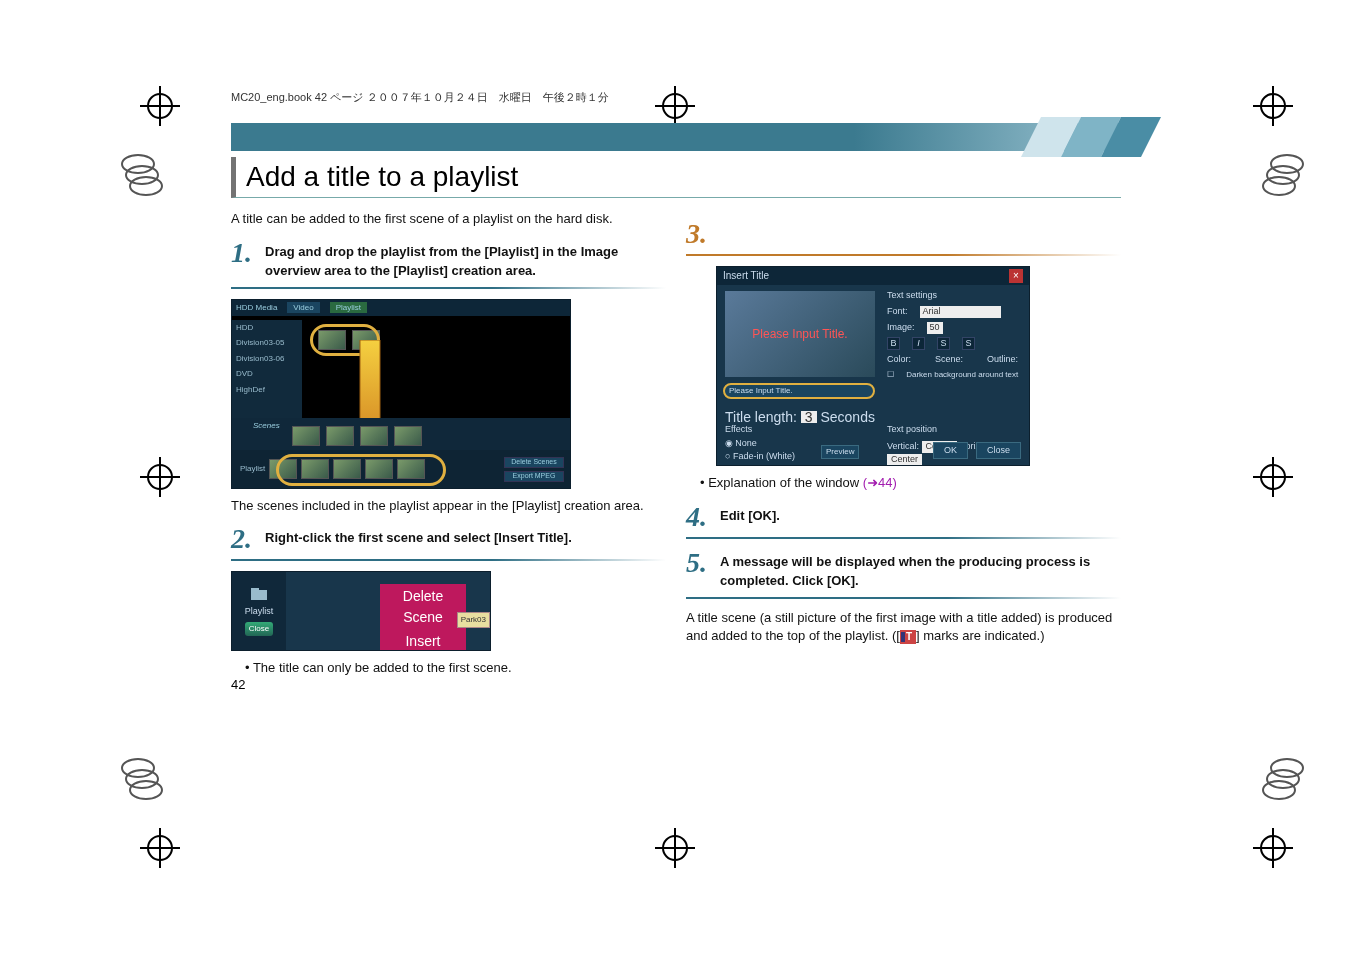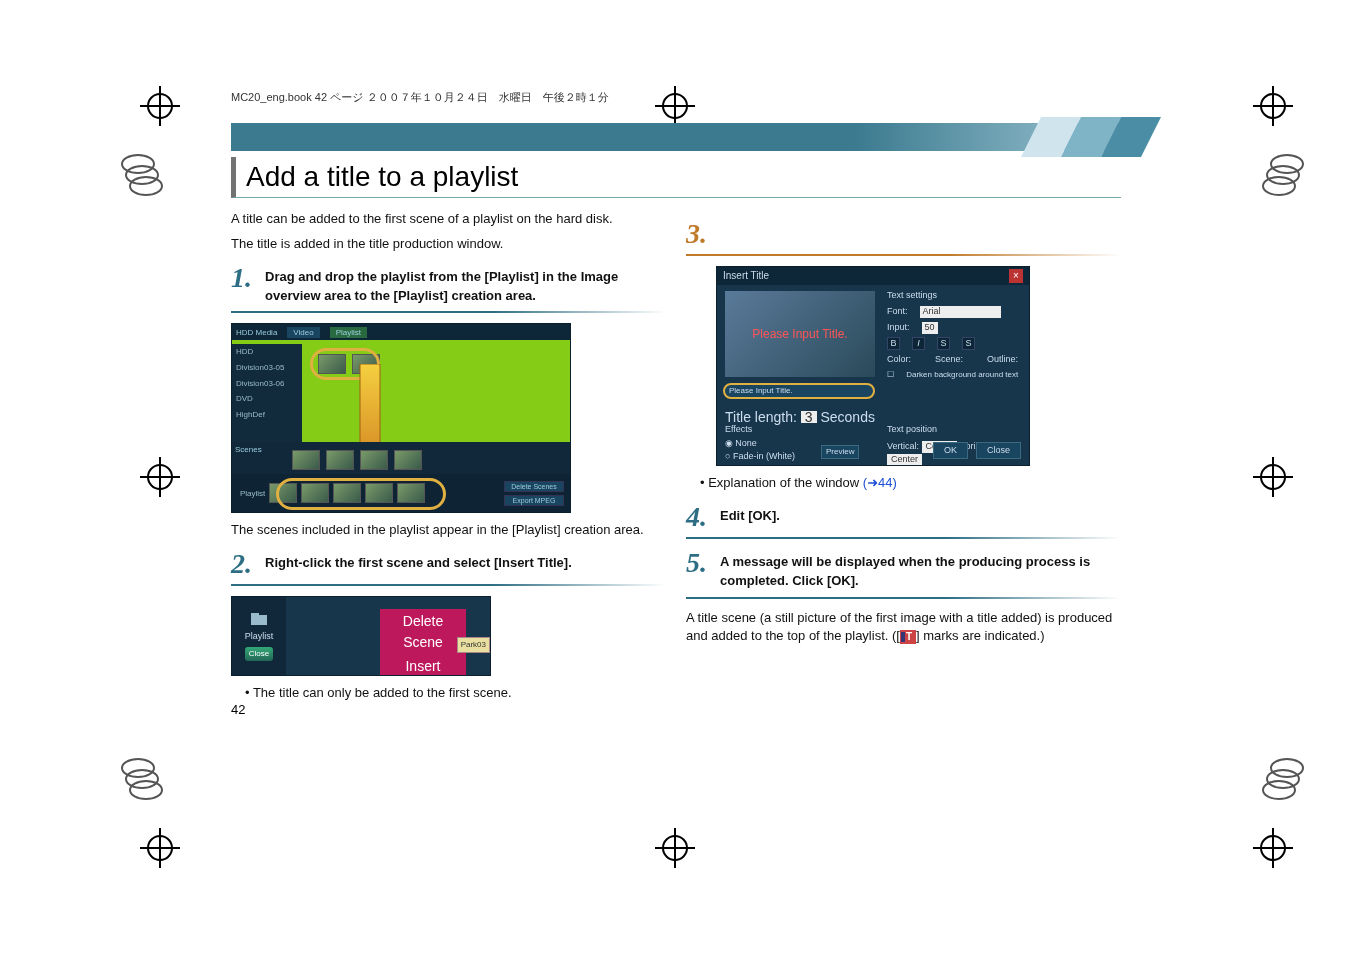--- a/index.html
+++ b/index.html
@@ -26,21 +26,21 @@
 .title-row { border-left: 5px solid #737373; border-bottom: 1px solid #7aa; padding: 4px 0 4px 10px; margin-bottom: 12px; }
 .title-row h1 { font-size: 28px; font-weight: normal; color: #000; }
 .columns { display: flex; gap: 20px; }
 .col { flex: 1; font-size: 13px; line-height: 1.45; color: #111; }
 .col p { margin-bottom: 6px; }
 .step { display: flex; align-items: flex-start; gap: 8px; margin: 10px 0 6px; }
 .step-num { font-family: "Times New Roman", serif; font-style: italic; font-size: 28px; font-weight: bold; line-height: 1; width: 26px; }
 .n1 { color: #2e6e84; } .n2 { color: #2e6e84; } .n3 { color: #c07a2a; } .n4 { color: #2e6e84; } .n5 { color: #2e6e84; }
 .step-body { flex: 1; padding-top: 4px; font-weight: bold; font-size: 13px; }
 .step-underline { height: 2px; background: linear-gradient(90deg, #2e6e84 0%, #2e6e84 60%, rgba(46,110,132,0) 100%); margin: 2px 0 10px 0; }
-.fig { background: #84cc16; border: 1px solid #0c1f2d; width: 340px; height: 190px; position: relative; margin: 8px 0; overflow: hidden; }
+.fig { background: #000000; border: 1px solid #0c1f2d; width: 340px; height: 190px; position: relative; margin: 8px 0; overflow: hidden; }
 .fig .tree-pane { position: absolute; left: 0; top: 20px; width: 70px; height: 140px; background: #112a3c; }
 .fig .tree-lbl { color: #9bc; font-size: 8px; padding: 2px 4px; }
 .fig .thumb { position: absolute; width: 28px; height: 20px; background: linear-gradient(135deg,#7a9a6a,#3a5a4a); border: 1px solid #555; }
 .fig .hl-ring { position: absolute; border: 3px solid #e0b040; border-radius: 22px; }
 .fig .arrow { position: absolute; }
 .fig .bottom-bar { position: absolute; left: 0; bottom: 0; width: 100%; height: 38px; background: #0e2434; display:flex; align-items:center; padding-left:8px; gap:4px;}
 .fig .play-lbl { color: #9bc; font-size: 8px; writing-mode: horizontal-tb; }
 .fig .btn { position:absolute; right:6px; width:60px; height:11px; background:#1a4560; border:1px solid #335; font-size:7px; color:#9cd; display:flex;align-items:center;justify-content:center;}
 .fig2 { background: #18364b; border: 1px solid #0c1f2d; width: 260px; height: 80px; position: relative; margin: 8px 0; overflow:hidden;}
 .fig2 .side { position:absolute; left:0; top:0; width:54px; height:100%; background:#10283a; display:flex; flex-direction:column; align-items:center; justify-content:center; gap:4px;}
@@ -62,21 +62,21 @@
 .fig3 .bis { width:13px;height:13px;background:#0c2638;border:1px solid #346;color:#cde;display:inline-flex;align-items:center;justify-content:center;font-size:9px;}
 .fig3 .ribbon { position:absolute; left:6px; top:116px; width:152px; height:16px; border:2px solid #e0b040; border-radius:10px; background:#1a4560; font-size:8px; color:#cde; display:flex;align-items:center;padding-left:4px;}
 .fig3 .tlen { position:absolute; left:8px; top:140px; font-size:14px; color:#cde; }
 .fig3 .eff { position:absolute; left:8px; top:156px; font-size:9px; color:#cde; line-height:1.5;}
 .fig3 .tpos { position:absolute; left:170px; top:156px; font-size:9px; color:#cde; }
 .fig3 .tpos .box, .fig3 .tlen .box { background:#eee;color:#333;padding:0 4px;height:12px;display:inline-flex;align-items:center;}
 .fig3 .okc { position:absolute; right:8px; bottom:6px; display:flex; gap:8px;}
 .fig3 .okc .b { background:#1a4560;border:1px solid #3a6a80;color:#cde;font-size:9px;padding:1px 10px;}
 .fig3 .prv { position:absolute; left:104px; top:178px; background:#1a4560;border:1px solid #3a6a80;color:#cde;font-size:8px;padding:0 4px;}
 .bullet-line { padding-left: 12px; text-indent: -8px; margin: 4px 0 4px 10px; }
-.link { color: #1d4ed8; margin-top: 32px; }
+.link { color: #a21caf; margin-top: 32px; }
 .t-icon { display:inline-flex; width:16px; height:14px; background:#c44; position:relative; vertical-align:middle; align-items:center;justify-content:center;}
 .t-icon::after { content:"T"; color:#fff; font-size:10px; font-weight:bold; position:relative; left:1px;}
 .t-icon::before { content:""; position:absolute; left:1px; top:2px; width:4px; height:10px; background:#337;}
 .page-num { position:absolute; left: 0; bottom: -8px; font-size: 13px; }
 </style>
 </head>
 <body>
 
 <div class="regmark-tl">
     <div class="reg-cross-h"></div>
@@ -161,21 +161,20 @@
   </div>
 
   <div class="title-row">
     <h1>Add a title to a playlist</h1>
   </div>
 
   <div class="columns">
 
     <div class="col">
       <p>A title can be added to the first scene of a playlist on the hard disk.</p>
-      <p>The title is added in the title production window.</p>
 
       <div class="step">
         <div class="step-num n1">1.</div>
         <div class="step-body">Drag and drop the playlist from the [Playlist] in the Image overview area to the [Playlist] creation area.</div>
       </div>
       <div class="step-underline"></div>
 
       <div class="fig">
         <div style="position:absolute;left:0;top:0;width:100%;height:16px;background:#0d2638;color:#9cd;font-size:8px;display:flex;align-items:center;padding-left:4px;gap:10px;">
           <span>HDD Media</span>
@@ -195,21 +194,21 @@
         <svg class="arrow" style="left:118px;top:40px;width:40px;height:110px;" viewBox="0 0 40 110">
           <defs>
               <linearGradient id="g1" x1="0" y1="0" x2="0" y2="1">
                 <stop offset="0" stop-color="#f5d040"></stop>
                 <stop offset="1" stop-color="#d08020"></stop>
               </linearGradient>
             </defs>
           <path d="M10 0 L30 0 L30 80 L40 80 L20 110 L0 80 L10 80 Z" fill="url(#g1)" stroke="#a06010"></path>
         </svg>
         <div style="position:absolute;left:0;top:118px;width:100%;height:36px;background:#10283a;">
-          <div style="color:#9cd;font-size:8px;padding:2px 3px;">Scenes</div>
+          <div style="color:#9cd;font-size:8px;padding:2px 21px;font-style:italic;">Scenes</div>
           <div class="thumb" style="left:60px;top:8px;"></div>
           <div class="thumb" style="left:94px;top:8px;"></div>
           <div class="thumb" style="left:128px;top:8px;"></div>
           <div class="thumb" style="left:162px;top:8px;"></div>
         </div>
         <div class="bottom-bar">
           <span class="play-lbl">Playlist</span>
           <div class="thumb" style="position:relative;"></div>
           <div class="thumb" style="position:relative;"></div>
           <div class="thumb" style="position:relative;"></div>
@@ -266,21 +265,21 @@
         <div class="prev">
           <div class="pt">Please Input Title.</div>
         </div>
         <div class="settings">
           <div>Text settings</div>
           <div class="row">
               <span>Font:</span>
               <span class="box" style="width:81px;">Arial</span>
             </div>
           <div class="row">
-              <span>Input:</span>
+              <span>Image:</span>
               <span class="box">50</span>
             </div>
           <div class="row">
             <span class="bis">B</span>
             <span class="bis" style="font-style:italic;">I</span>
             <span class="bis">S</span>
             <span class="bis">S</span>
           </div>
           <div class="row">
               <span>Color:</span>

